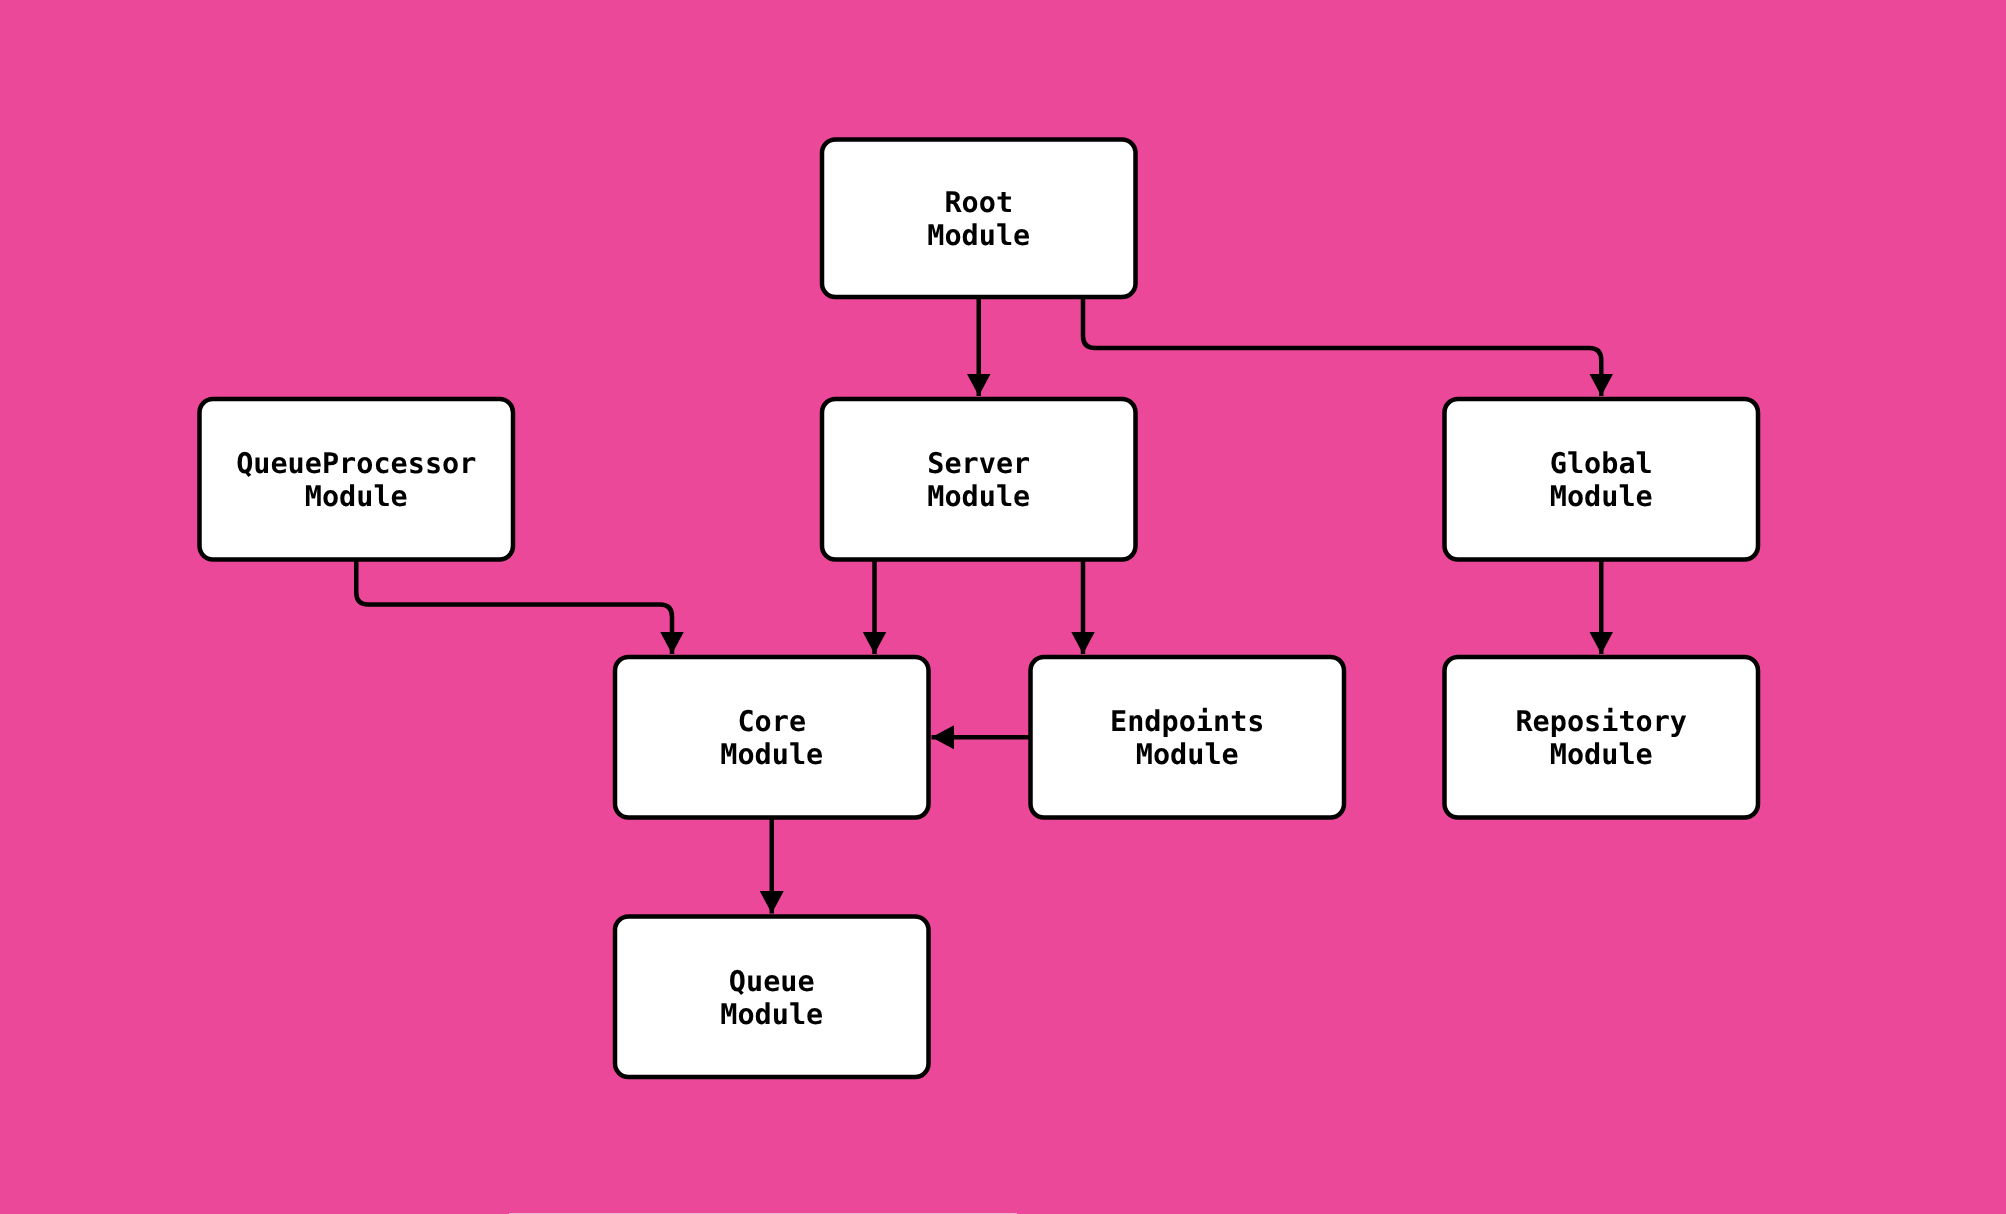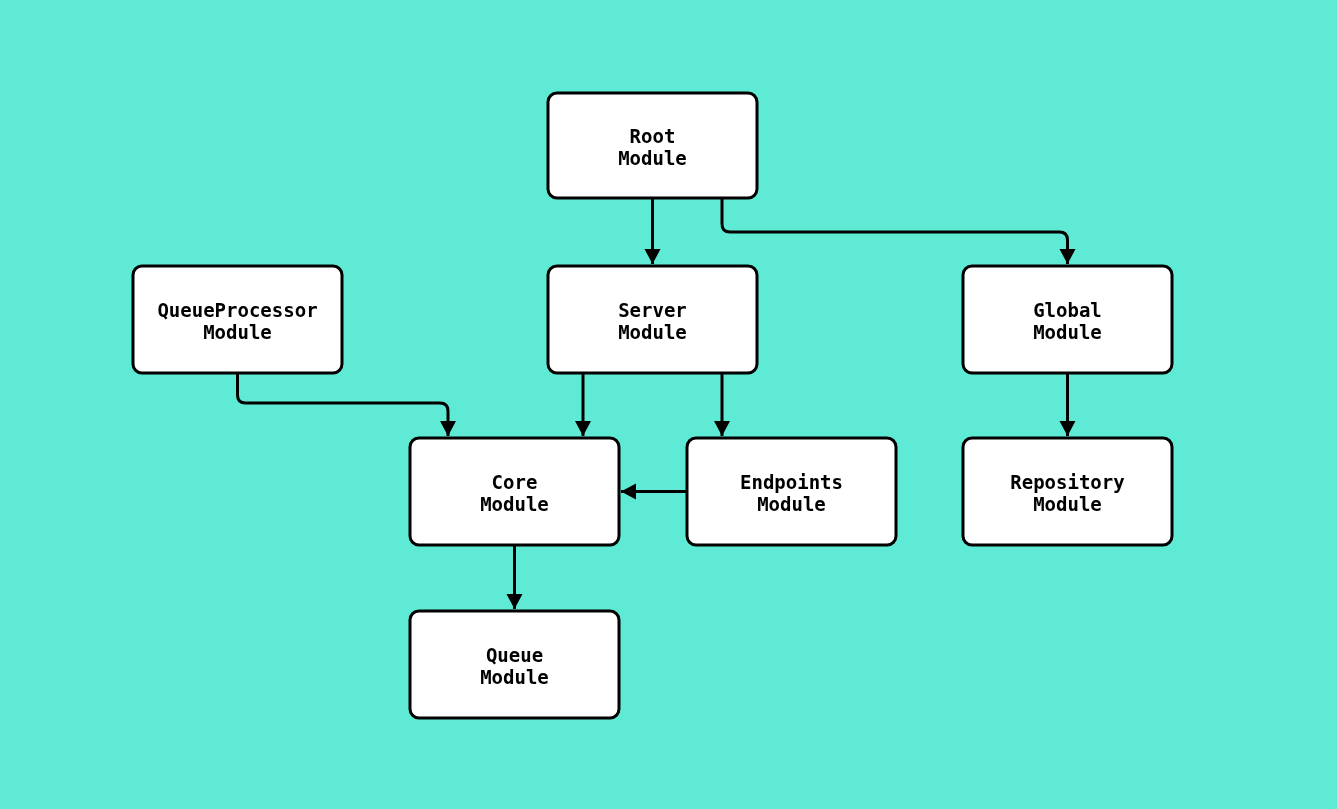--- a/index.html
+++ b/index.html
@@ -4,21 +4,21 @@
 <style>
   html, body {
     margin: 0;
     padding: 0;
     background: #ffffff;
   }
   .canvas {
     position: relative;
     width: 1337px;
     height: 809px;
-    background: #5eead4;
+    background: #ec4899;
     overflow: hidden;
   }
   svg {
     display: block;
   }
   .node-box {
     fill: #ffffff;
     stroke: #000000;
     stroke-width: 3;
   }

